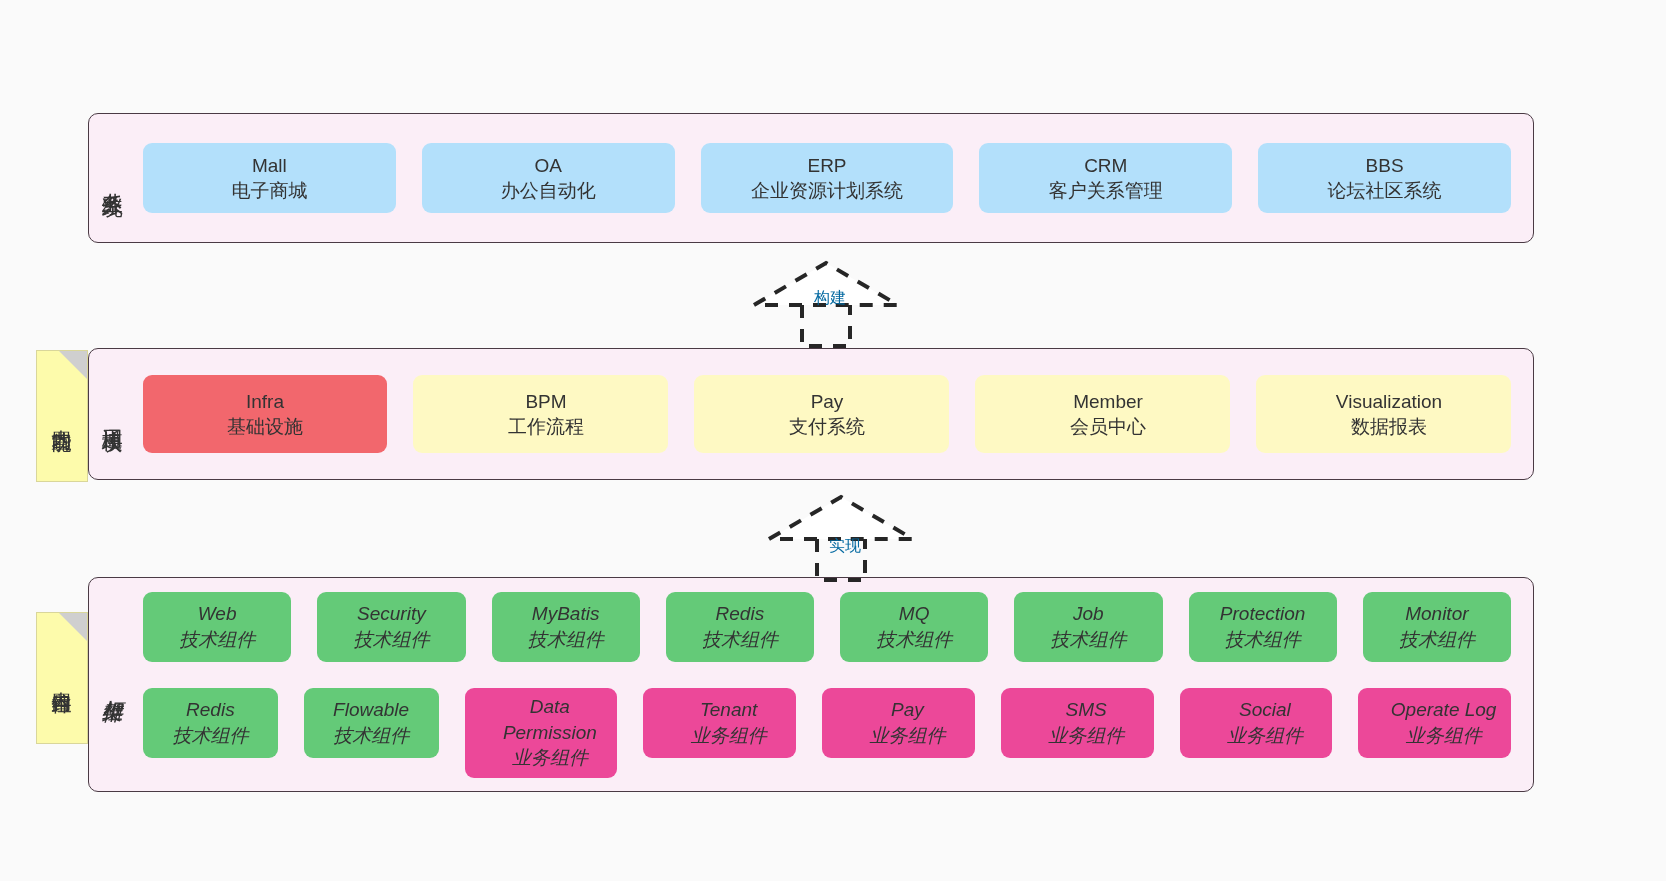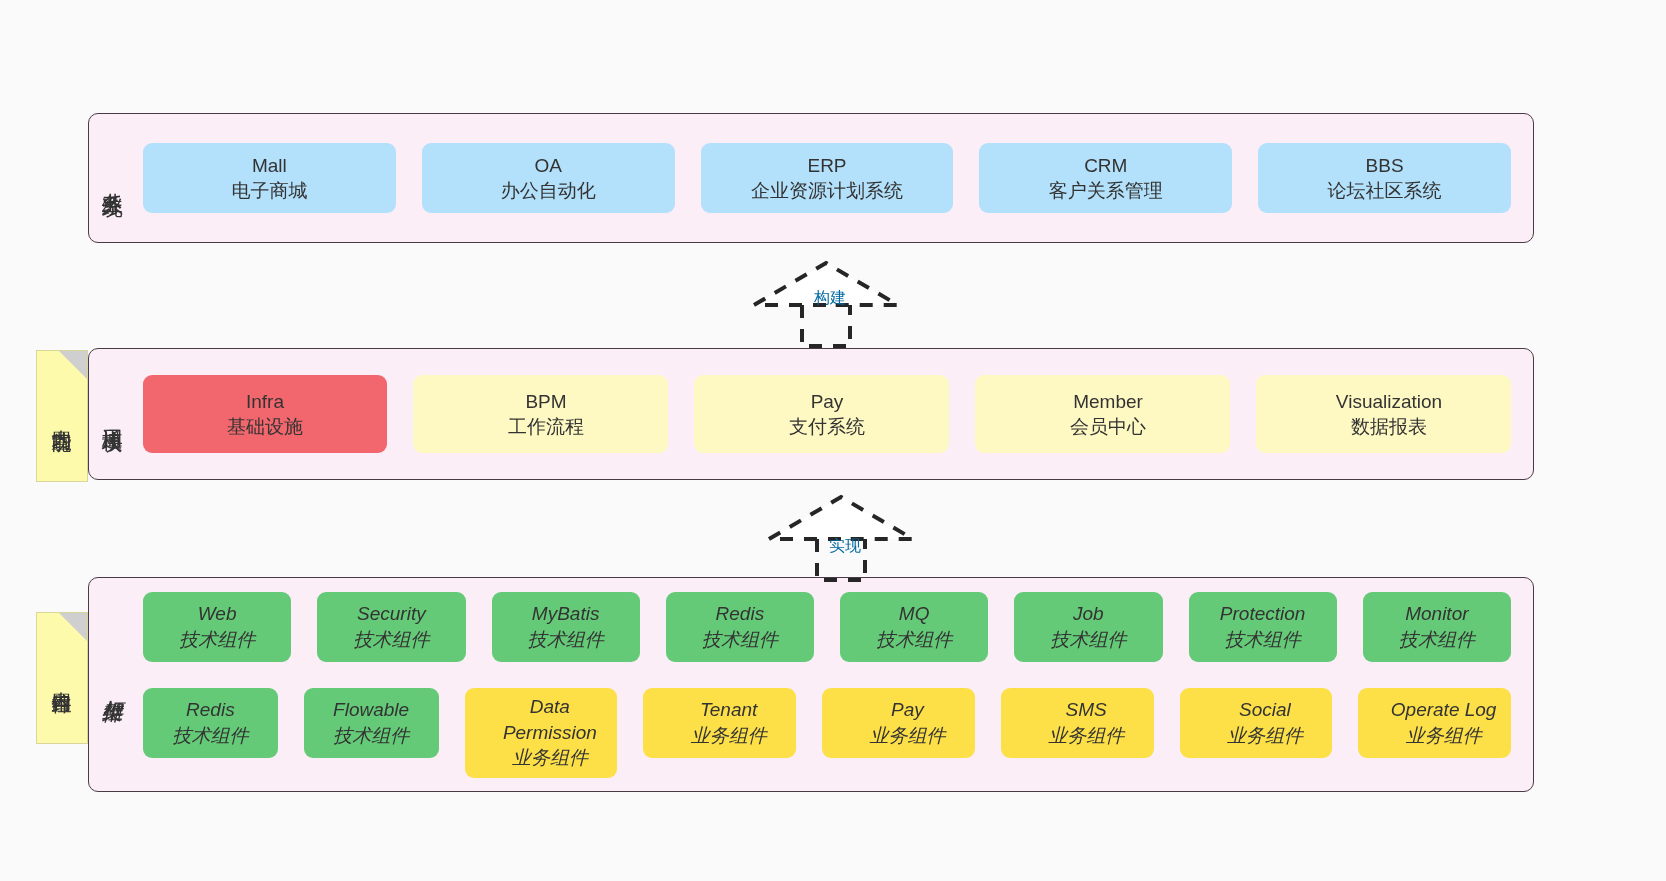--- a/index.html
+++ b/index.html
@@ -76,21 +76,21 @@
     box-sizing: border-box;
   }
   .cell .t1 { display: block; }
   .cell .t2 { display: block; }
 
   
   .c-blue      { background: #b3e0fb; }
   .c-red       { background: #f2676d; }
   .c-pink      { background: #fef9c3; padding-left: 17px; }
   .c-green     { background: #64ca78; }
-  .c-lgreen    { background: #fde047; padding-left: 24px; }
+  .c-lgreen    { background: #ec4899; padding-left: 24px; }
 
   
   #layer-business { left: 88px;  top: 113px; width: 1446px; height: 130px; }
   #layer-common   { left: 88px;  top: 348px; width: 1446px; height: 132px; }
   #layer-frame    { left: 88px;  top: 577px; width: 1446px; height: 215px; font-style: italic; }
 
   #layer-business .layer-body { padding-top: 0; }
   #layer-business .cell { height: 70px; }
   #layer-common   .cell { height: 78px; }
   #layer-frame    .cell { height: 70px; }

